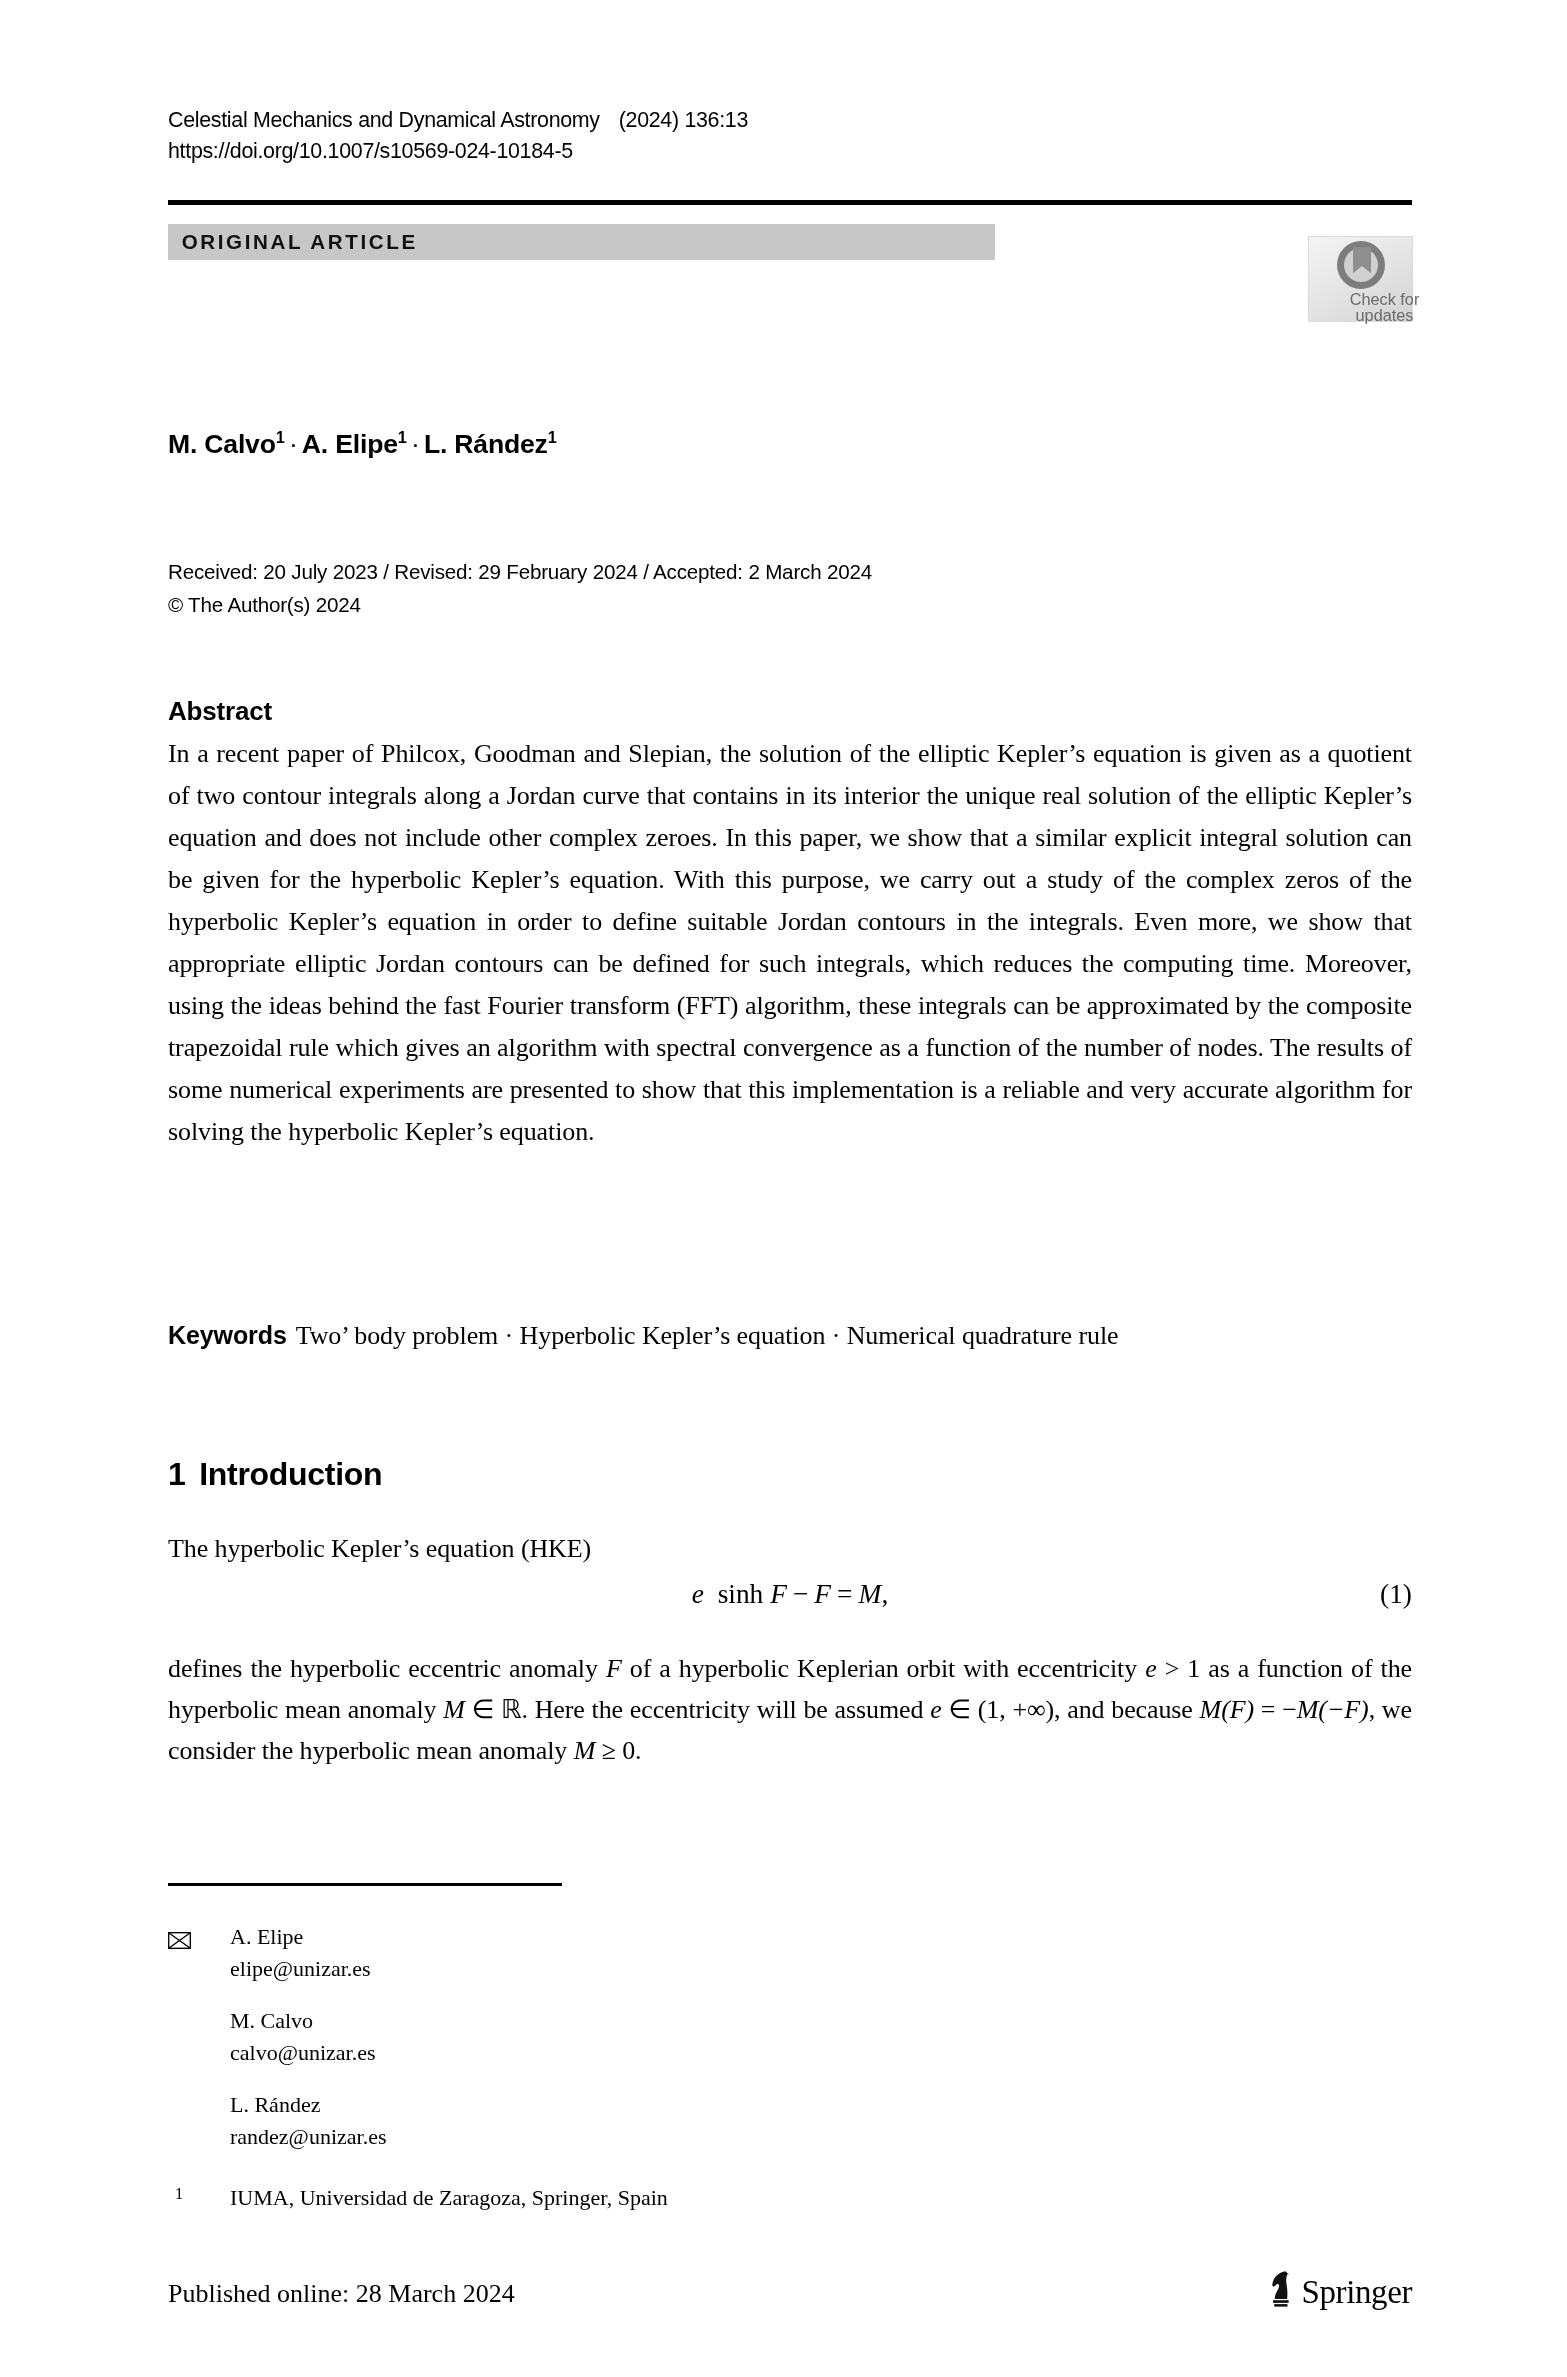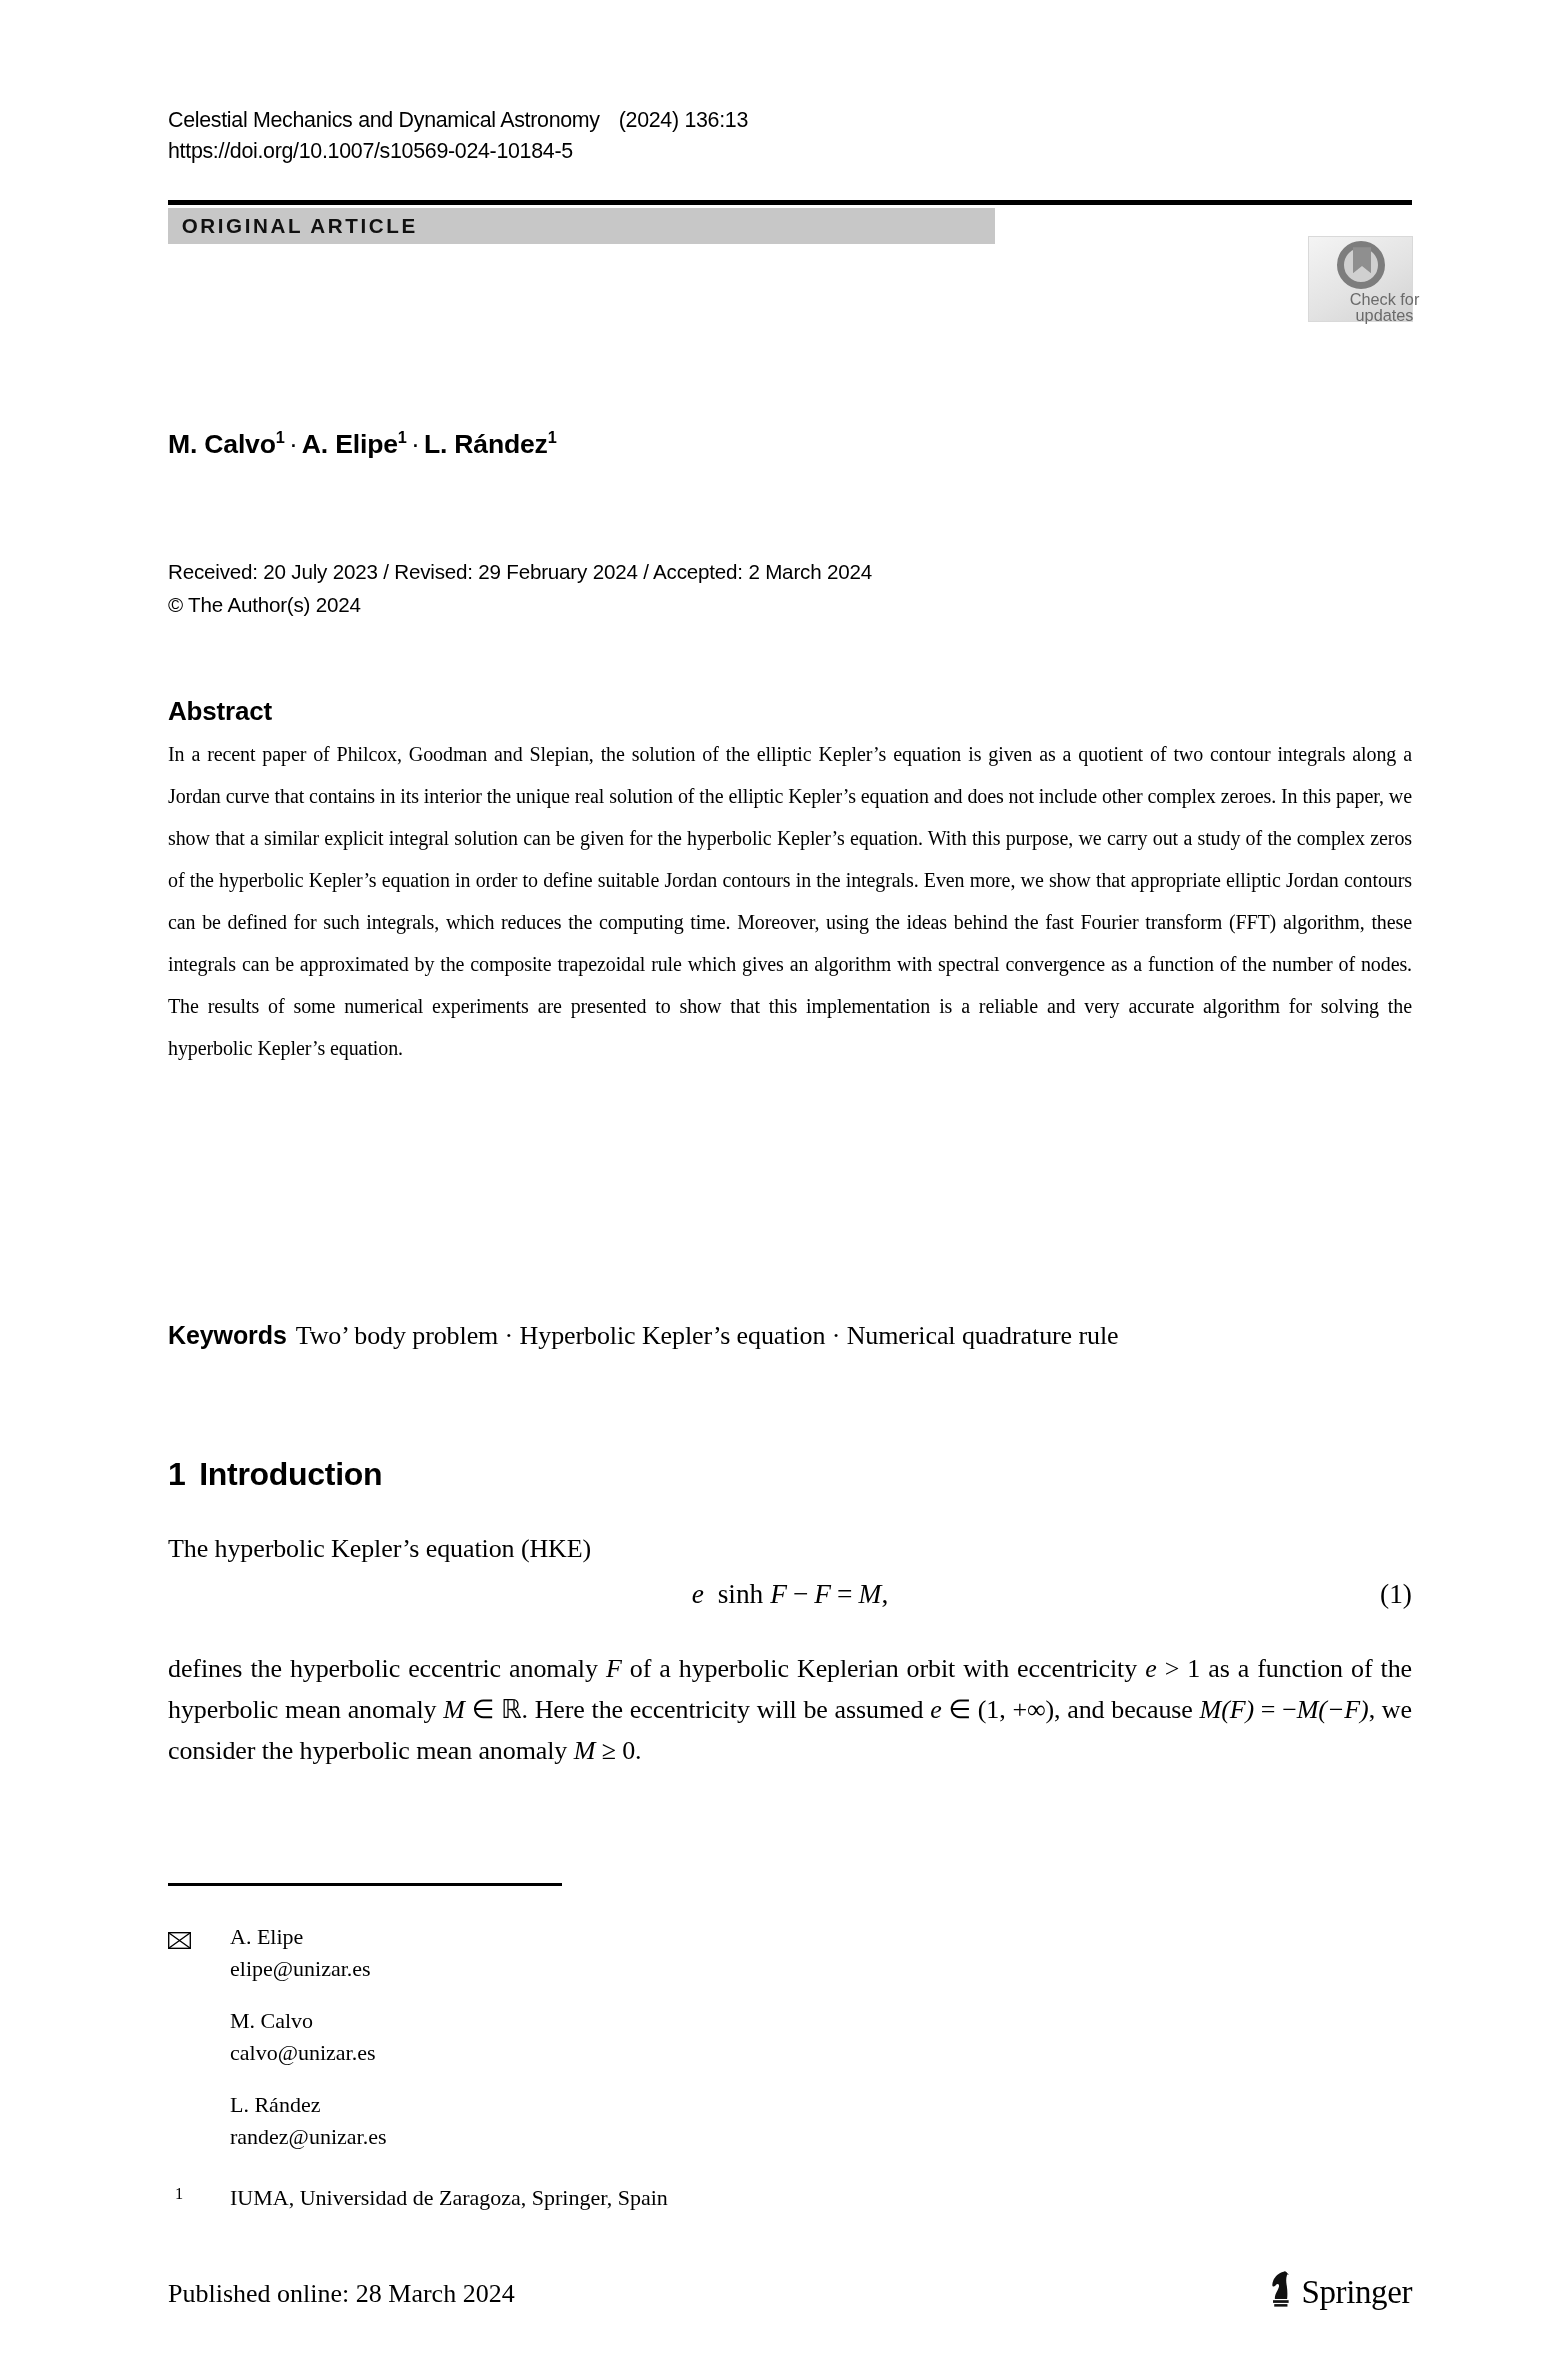--- a/index.html
+++ b/index.html
@@ -55,21 +55,21 @@
     position: absolute;
     left: 168px;
     top: 200px;
     width: 1244px;
     height: 5.1px;
     background: #000;
   }
   .article-type {
     position: absolute;
     left: 168px;
-    top: 208px;
+    top: 224px;
     width: 827px;
     height: 36px;
     background: #c7c7c7;
     box-sizing: border-box;
   }
   .article-type-label {
     position: absolute;
     left: 13.7px;
     top: 6px;
     font-family: "Liberation Sans", sans-serif;
@@ -172,21 +172,21 @@
     font-weight: bold;
     font-size: 26px;
     letter-spacing: -0.2px;
   }
   .abs-body {
     position: absolute;
     left: 168px;
     top: 733px;
     width: 1244px;
     font-family: "Liberation Serif", serif;
-    font-size: 20px;
+    font-size: 26px;
     line-height: 42px;
     text-align: justify;
     text-justify: inter-word;
     letter-spacing: -0.1px;
   }
 
   
   .keywords {
     position: absolute;
     left: 168px;

